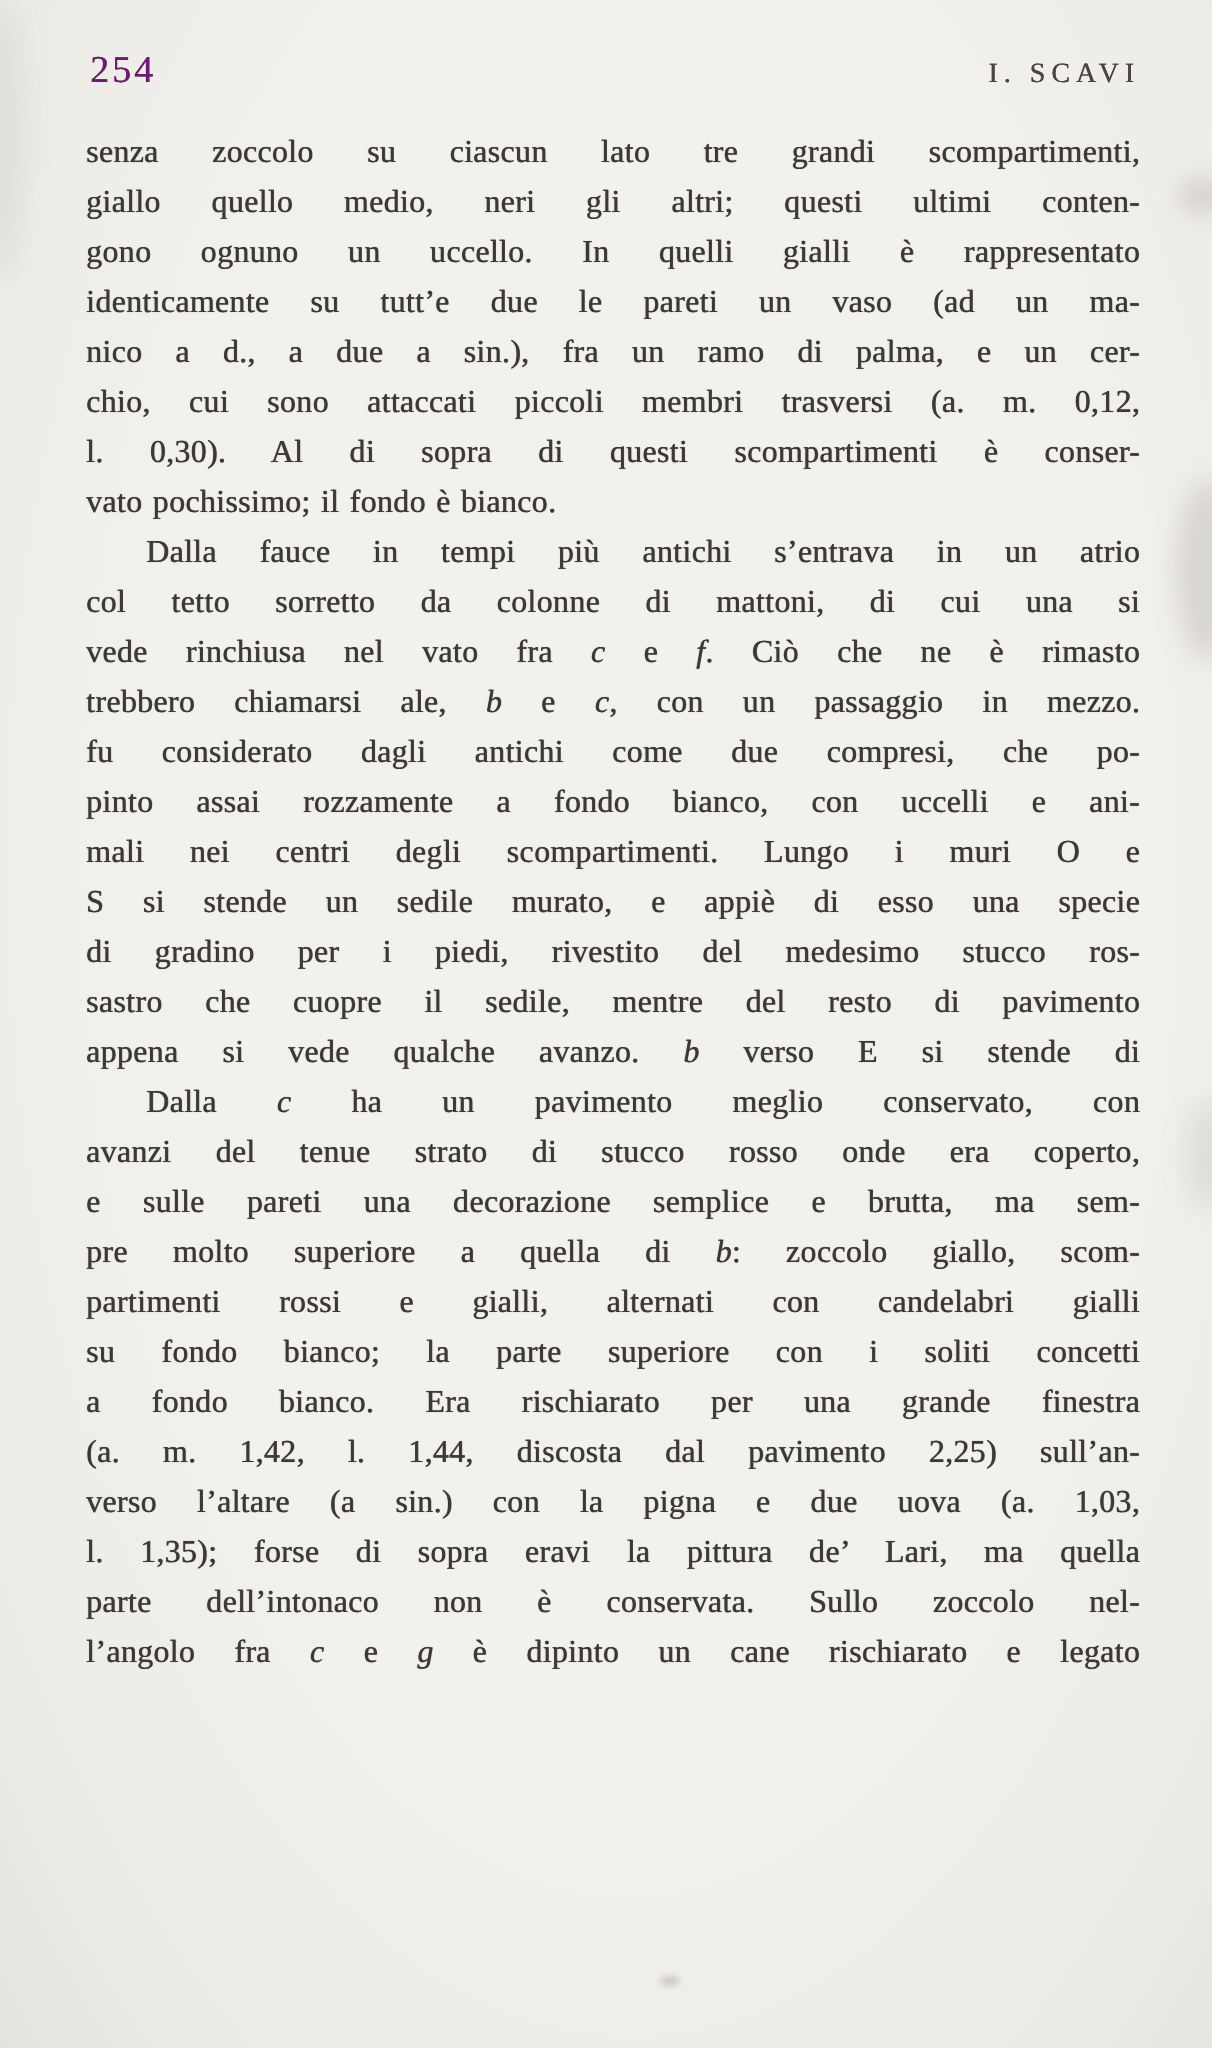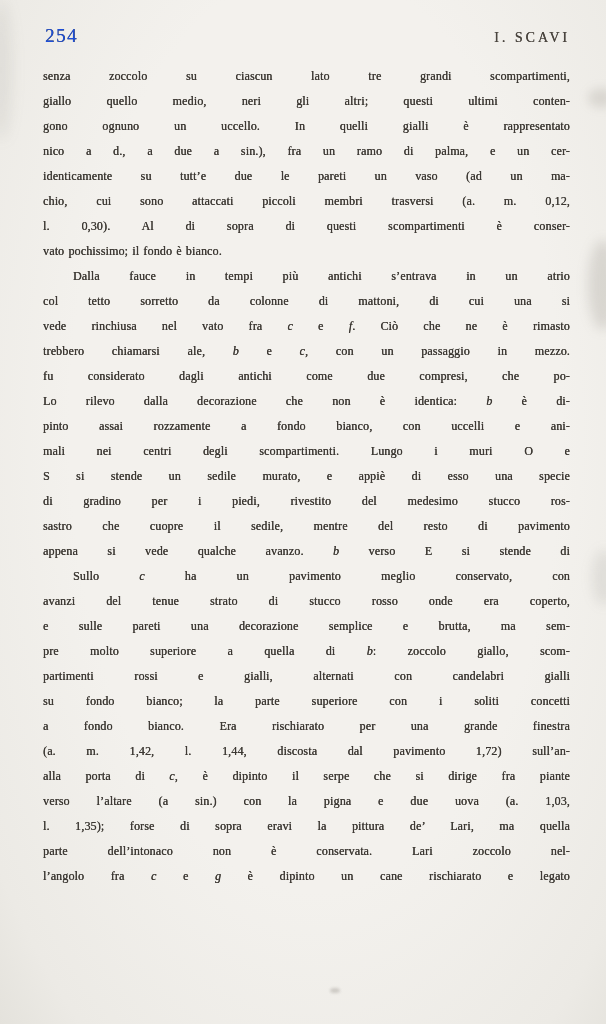--- a/index.html
+++ b/index.html
@@ -12,36 +12,36 @@
     font-family: "Liberation Serif", "DejaVu Serif", serif;
     color: #3c3833;
   }
   .scan-page { position: absolute; inset: 0; }
 
   
   .page-header { position: absolute; top: 25px; left: 43px; right: 36px; height: 26px; }
   .pagenum {
     position: absolute; left: 2px; top: 0;
     font-size: 19px; letter-spacing: 1.5px;
-    color: #1d4ed8;
+    color: #701a75;
     text-shadow: 0.3px 0 0 #45403a;
   }
   .runhead {
     position: absolute; left: 0; right: 0; top: 5px;
     text-align: right;
     font-size: 14px; letter-spacing: 3px;
     color: #4a453f;
     text-shadow: 0.2px 0 0 #4a453f;
   }
 
   
   .page-body { position: absolute; top: 64px; left: 43px; width: 527px; }
   .para { margin: 0; }
   .line {
-    font-size: 12px;
+    font-size: 16px;
     line-height: 25px;
     letter-spacing: 0.15px;
     word-spacing: 1px;
     text-align: justify;
     text-align-last: justify;
     white-space: normal;
     text-shadow: 0.25px 0 0 rgba(60,56,51,0.85), 0 0 0.6px rgba(60,56,51,0.35);
   }
   .line.last { text-align-last: left; }
   .line.indent { padding-left: 30px; }
@@ -63,53 +63,51 @@
   <div class="page-header">
     <span class="pagenum">254</span>
     <span class="runhead">I. SCAVI</span>
   </div>
 
   <div class="page-body">
       <div class="para">
         <div class="line"><span>senza zoccolo su ciascun lato tre grandi scompartimenti,</span></div>
         <div class="line"><span>giallo quello medio, neri gli altri; questi ultimi conten-</span></div>
         <div class="line"><span>gono ognuno un uccello. In quelli gialli è rappresentato</span></div>
+        <div class="line"><span>identicamente su tutt’e due le pareti un vaso (ad un ma-</span></div>
         <div class="line"><span>nico a d., a due a sin.), fra un ramo di palma, e un cer-</span></div>
-        <div class="line"><span>identicamente su tutt’e due le pareti un vaso (ad un ma-</span></div>
         <div class="line"><span>chio, cui sono attaccati piccoli membri trasversi (a. m. 0,12,</span></div>
         <div class="line"><span>l. 0,30). Al di sopra di questi scompartimenti è conser-</span></div>
         <div class="line last"><span>vato pochissimo; il fondo è bianco.</span></div>
       </div>
       <div class="para">
         <div class="line indent"><span>Dalla fauce in tempi più antichi s’entrava in un atrio</span></div>
         <div class="line"><span>col tetto sorretto da colonne di mattoni, di cui una si</span></div>
         <div class="line"><span>vede rinchiusa nel vato fra </span><span class="it">c</span><span> e </span><span class="it">f</span><span>. Ciò che ne è rimasto</span></div>
         <div class="line"><span>trebbero chiamarsi ale, </span><span class="it">b</span><span> e </span><span class="it">c</span><span>, con un passaggio in mezzo.</span></div>
         <div class="line"><span>fu considerato dagli antichi come due compresi, che po-</span></div>
-        <div class="line"><span>Lo rilevo dalla decorazione che non è identica: </span><span class="it">b</span><span> è di-</span></div>
         <div class="line"><span>pinto assai rozzamente a fondo bianco, con uccelli e ani-</span></div>
         <div class="line"><span>mali nei centri degli scompartimenti. Lungo i muri O e</span></div>
         <div class="line"><span>S si stende un sedile murato, e appiè di esso una specie</span></div>
         <div class="line"><span>di gradino per i piedi, rivestito del medesimo stucco ros-</span></div>
         <div class="line"><span>sastro che cuopre il sedile, mentre del resto di pavimento</span></div>
         <div class="line"><span>appena si vede qualche avanzo. </span><span class="it">b</span><span> verso E si stende di</span></div>
       </div>
       <div class="para">
-        <div class="line indent"><span>Sullo </span><span class="it">c</span><span> ha un pavimento meglio conservato, con</span></div>
+        <div class="line indent"><span>Dalla </span><span class="it">c</span><span> ha un pavimento meglio conservato, con</span></div>
         <div class="line"><span>avanzi del tenue strato di stucco rosso onde era coperto,</span></div>
         <div class="line"><span>e sulle pareti una decorazione semplice e brutta, ma sem-</span></div>
         <div class="line"><span>pre molto superiore a quella di </span><span class="it">b</span><span>: zoccolo giallo, scom-</span></div>
         <div class="line"><span>partimenti rossi e gialli, alternati con candelabri gialli</span></div>
         <div class="line"><span>su fondo bianco; la parte superiore con i soliti concetti</span></div>
         <div class="line"><span>a fondo bianco. Era rischiarato per una grande finestra</span></div>
-        <div class="line"><span>(a. m. 1,42, l. 1,44, discosta dal pavimento 1,72) sull’an-</span></div>
-        <div class="line"><span>alla porta di </span><span class="it">c</span><span>, è dipinto il serpe che si dirige fra piante</span></div>
+        <div class="line"><span>(a. m. 1,42, l. 1,44, discosta dal pavimento 2,25) sull’an-</span></div>
         <div class="line"><span>verso l’altare (a sin.) con la pigna e due uova (a. 1,03,</span></div>
         <div class="line"><span>l. 1,35); forse di sopra eravi la pittura de’ Lari, ma quella</span></div>
-        <div class="line"><span>parte dell’intonaco non è conservata. Lari zoccolo nel-</span></div>
+        <div class="line"><span>parte dell’intonaco non è conservata. Sullo zoccolo nel-</span></div>
         <div class="line"><span>l’angolo fra </span><span class="it">c</span><span> e </span><span class="it">g</span><span> è dipinto un cane rischiarato e legato</span></div>
       </div>
     </div>
 
   <div class="smudge smudge-1"></div>
   <div class="smudge smudge-2"></div>
   <div class="smudge smudge-3"></div>
   <div class="smudge smudge-4"></div>
   <div class="smudge smudge-5"></div>
 

